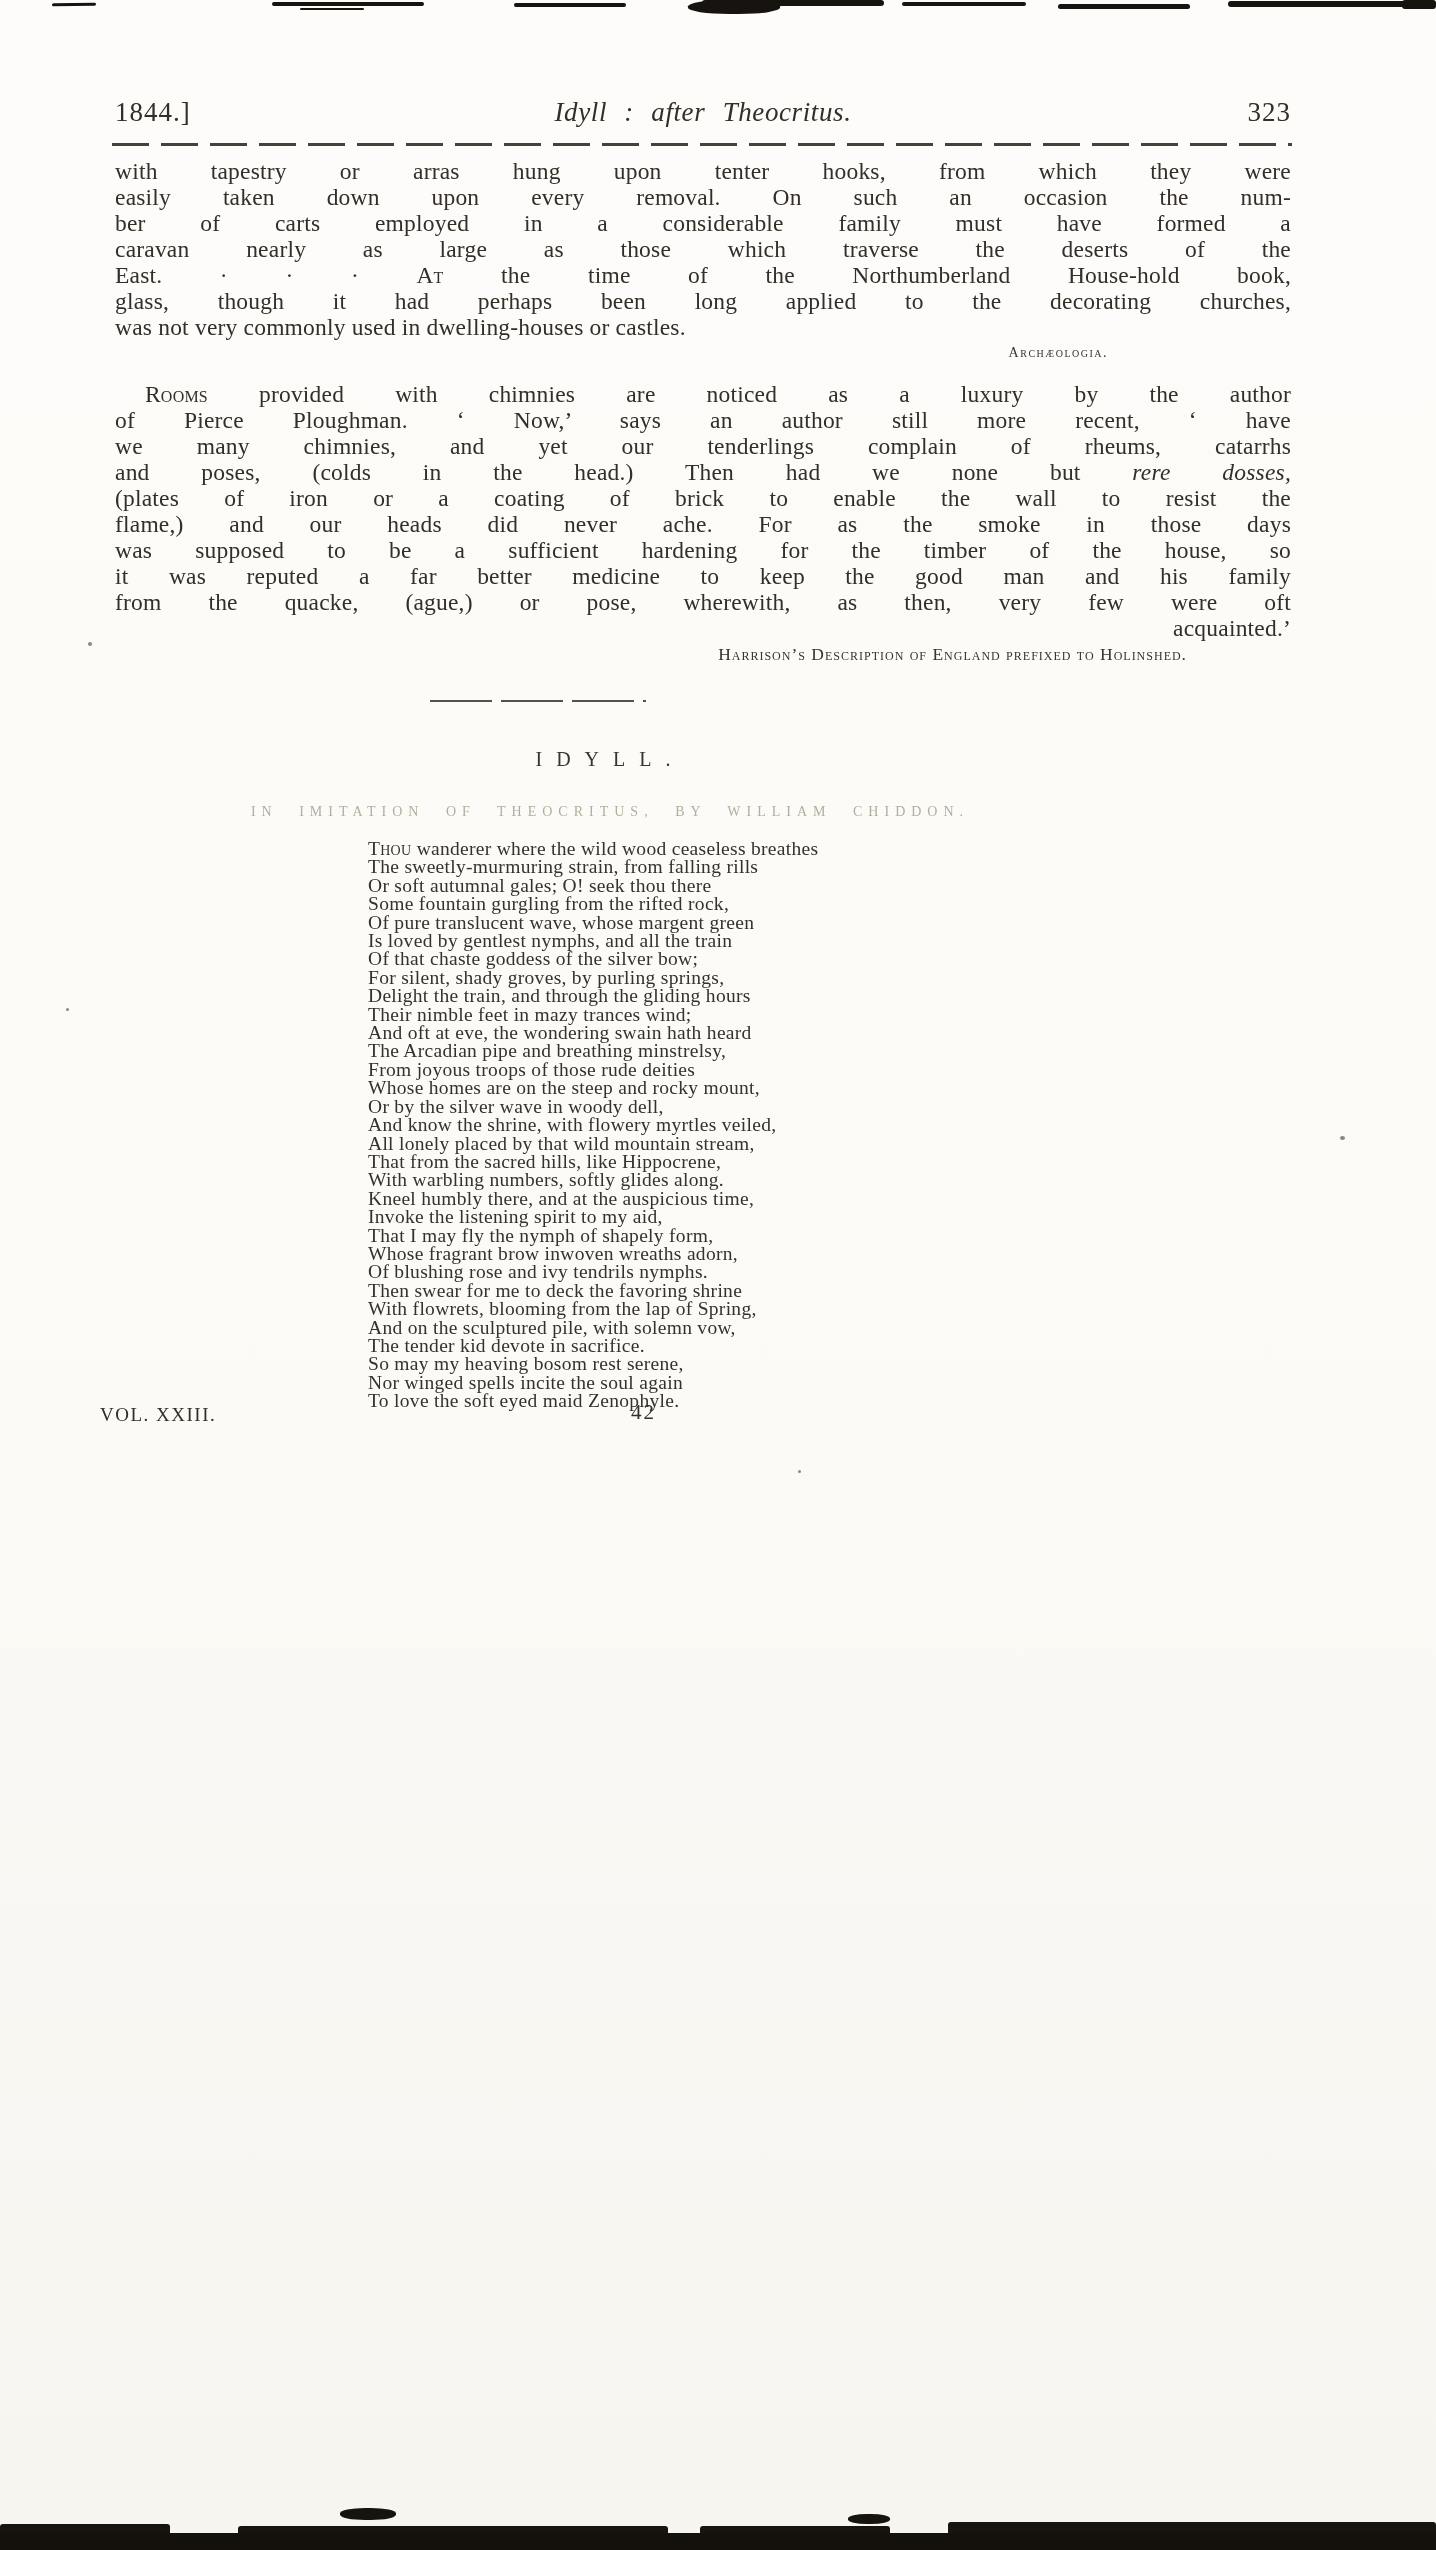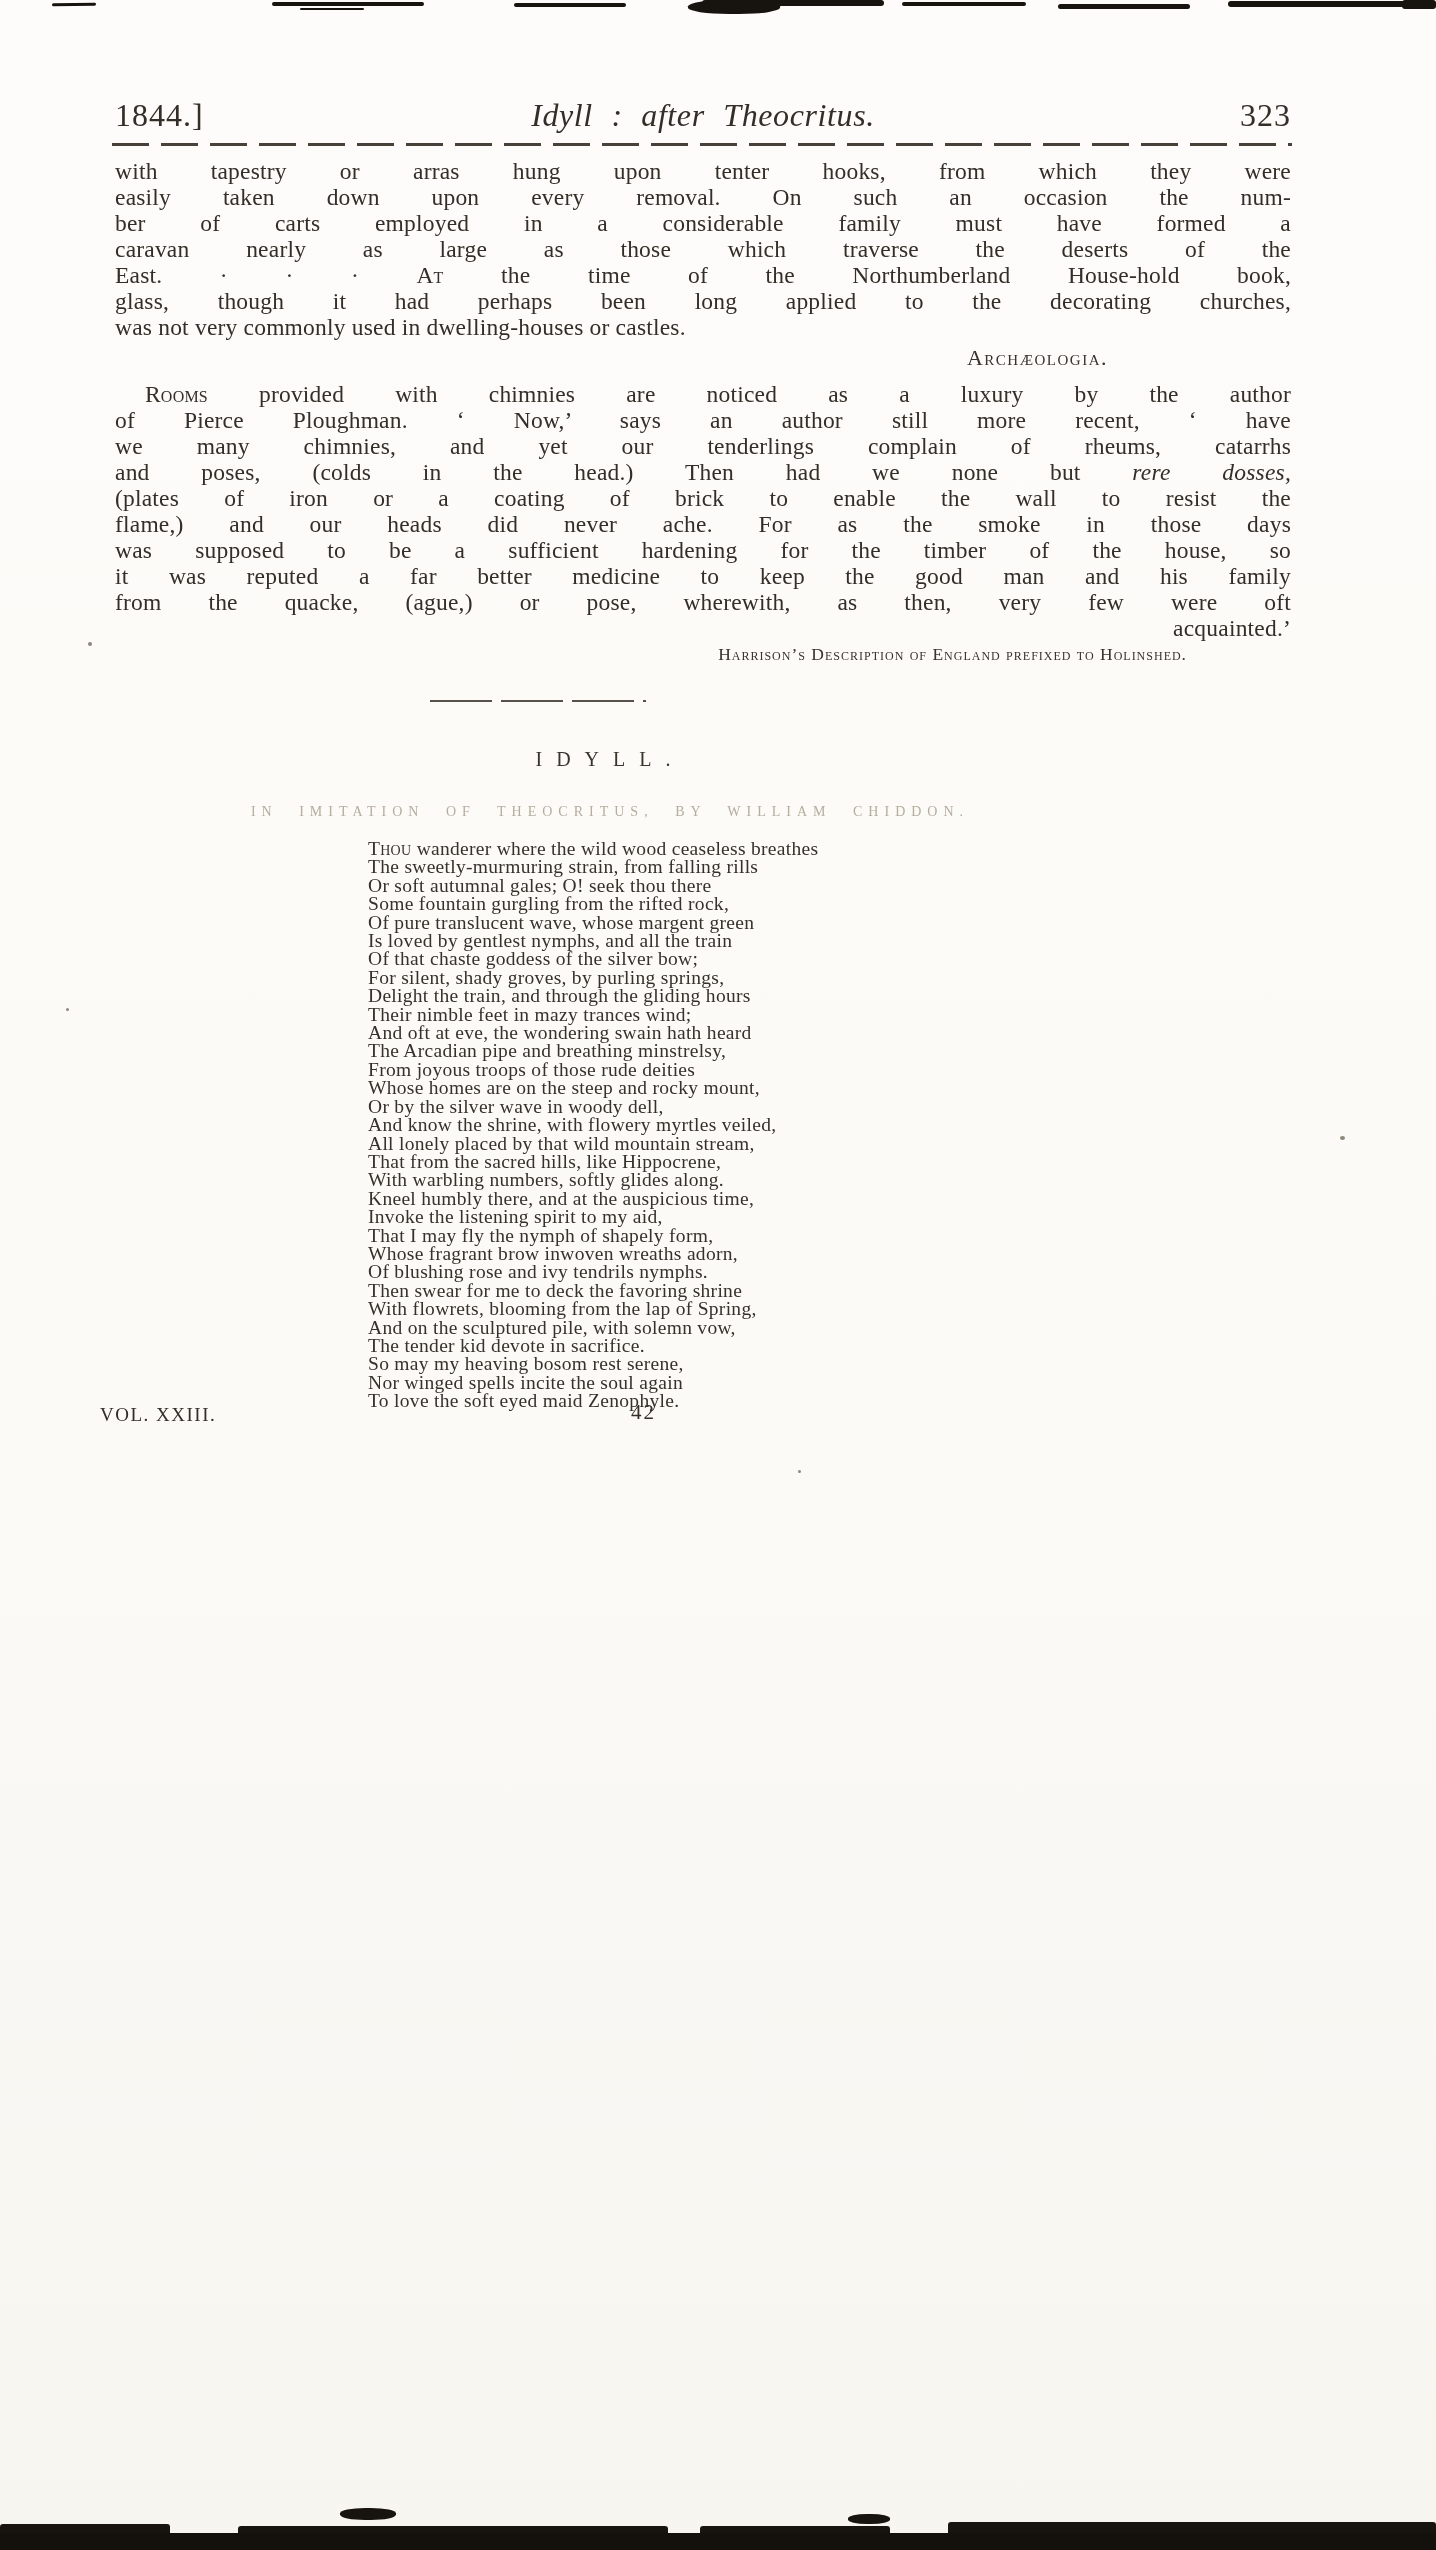--- a/index.html
+++ b/index.html
@@ -3,34 +3,34 @@
 <meta charset="utf-8">
 <style>
   * { margin:0; padding:0; box-sizing:border-box; }
   html,body { background:#e9e7e3; }
   body { width:1436px; height:2550px; font-family:"Liberation Serif", serif; }
   .page {
     position:relative; width:1436px; height:2550px; overflow:hidden;
     background:linear-gradient(180deg,#fdfcfa 0%, #fbfaf6 55%, #f7f5f0 100%);
     color:#332e27;
   }
-  .header-row { position:absolute; top:97px; left:115px; width:1176px; display:flex; align-items:flex-end; font-size:32px; }
+  .header-row { position:absolute; top:97px; left:115px; width:1176px; display:flex; align-items:flex-end; font-size:27px; }
   .header-year { width:210px; letter-spacing:1px; }
   .header-title { flex:1; text-align:center; font-style:italic; word-spacing:10px; letter-spacing:0.6px; }
   .header-page { width:210px; text-align:right; letter-spacing:1px; }
   .header-rule { position:absolute; top:143px; left:112px; width:1180px; height:3px;
     background:repeating-linear-gradient(90deg,#47413a 0px,#47413a 37px,transparent 37px,transparent 49px); }
   .para { position:absolute; left:115px; width:1176px; font-size:23.5px; line-height:26px; letter-spacing:0.2px; }
   .jline { text-align:justify; text-align-last:justify; }
   .endshort .jline:last-child { text-align-last:left; }
   .para2 .jline:first-child { text-indent:30px; }
   .smallcaps { font-variant:small-caps;margin-top:25px; }
   .italic { font-style:italic; }
   .attr1 { position:absolute; top:345px; left:115px; width:1176px; text-align:right; padding-right:183px;
-    font-variant:small-caps; font-size:22px; letter-spacing:1.5px; color:#38332c; }
+    font-variant:small-caps; font-size:14px; letter-spacing:1.5px; color:#38332c; }
   .closing-row { display:flex; align-items:flex-end;flex-direction:column; }
   .attr2 { margin-left:auto; margin-right:104px; font-variant:small-caps; font-size:17.5px; letter-spacing:1px; color:#38332c; }
   .mid-rule { position:absolute; top:700px; left:430px; width:216px; height:2px;
     background:repeating-linear-gradient(90deg,#57514a 0px,#57514a 62px,transparent 62px,transparent 71px); }
   .poem-head { position:absolute; left:115px; width:990px; text-align:center; }
   .poem-title { font-size:20px; letter-spacing:14px; color:#39342c; }
   .poem-byline { font-size:14px; letter-spacing:6px; word-spacing:12px; color:#b5ad9d; filter:blur(0.5px); }
   .poem { position:absolute; top:840px; left:368px; font-size:19.5px; line-height:18.4px; letter-spacing:0.3px; color:#36312a; }
   .footer-vol { position:absolute; top:1404px; left:100px; font-size:19px; letter-spacing:1.5px; }
   .footer-sig { position:absolute; top:1400px; left:631px; font-size:21px; letter-spacing:2px; }

